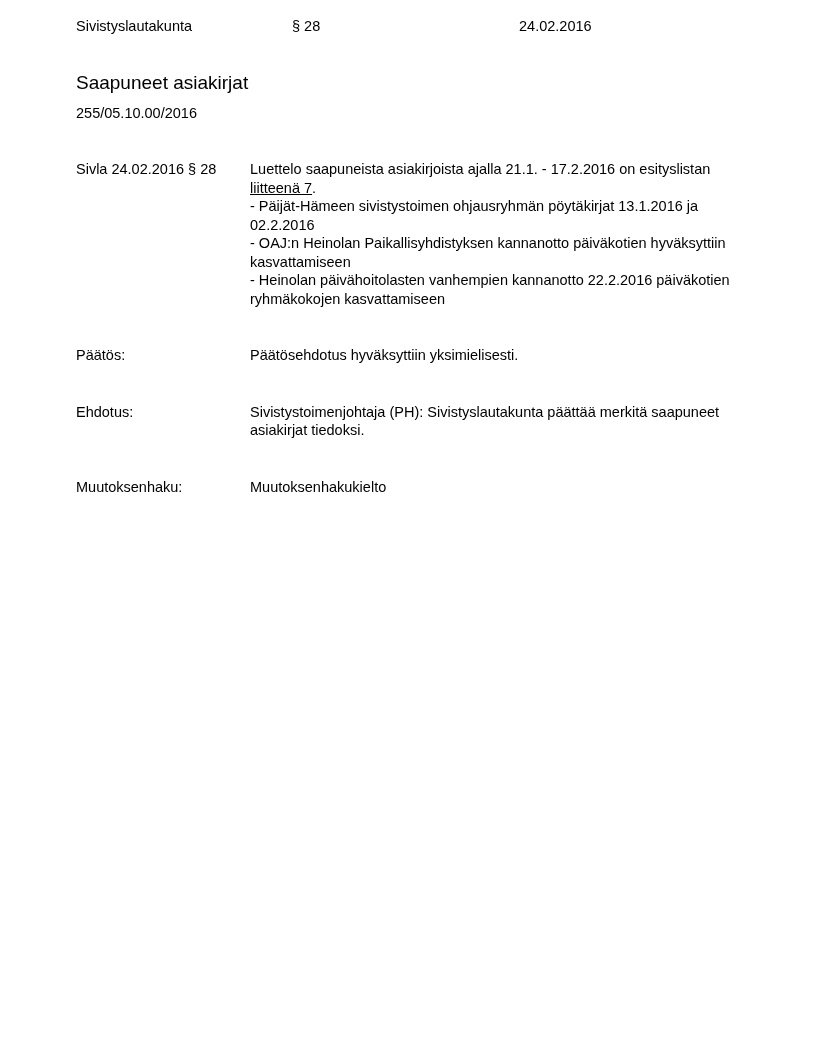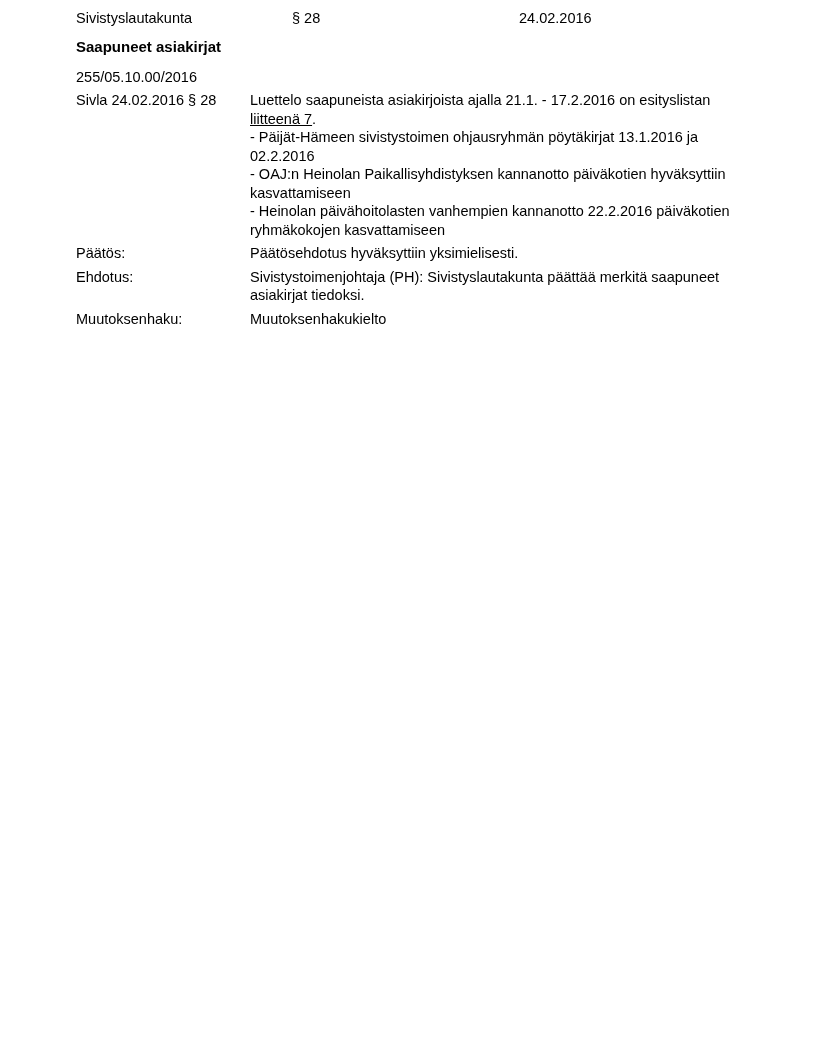--- a/index.html
+++ b/index.html
@@ -19,21 +19,21 @@
     position: relative;
     width: 816px;
     height: 1056px;
     box-sizing: border-box;
     padding: 0 76px;
   }
   .header-row {
     display: block;
     position: relative;
     height: 22px;
-    margin-top: 8px;
+    margin-top: 16px;
     padding-top: 4px;
     font-size: 14.5px;
     line-height: 20px;
   }
   .header-organ {
     position: absolute;
     left: 0;
     top: 0;
     white-space: nowrap;
   }
@@ -43,33 +43,33 @@
     top: 0;
     white-space: nowrap;
   }
   .header-date {
     position: absolute;
     left: 443px;
     top: 0;
     white-space: nowrap;
   }
   .doc-title {
-    font-size: 15px;
-    font-weight: bold;
+    font-size: 19px;
+    font-weight: normal;
     line-height: 18px;
-    margin-top: 4px;
+    margin-top: 32px;
   }
   .doc-ref {
     font-size: 14.5px;
     line-height: 18px;
     margin-top: 12px;
   }
   .block {
     position: relative;
-    margin-top: 5px;
+    margin-top: 38px;
     font-size: 14.5px;
     line-height: 18.5px;
   }
   .block .label {
     position: absolute;
     left: 0;
     top: 0;
     width: 168px;
     white-space: nowrap;
   }

